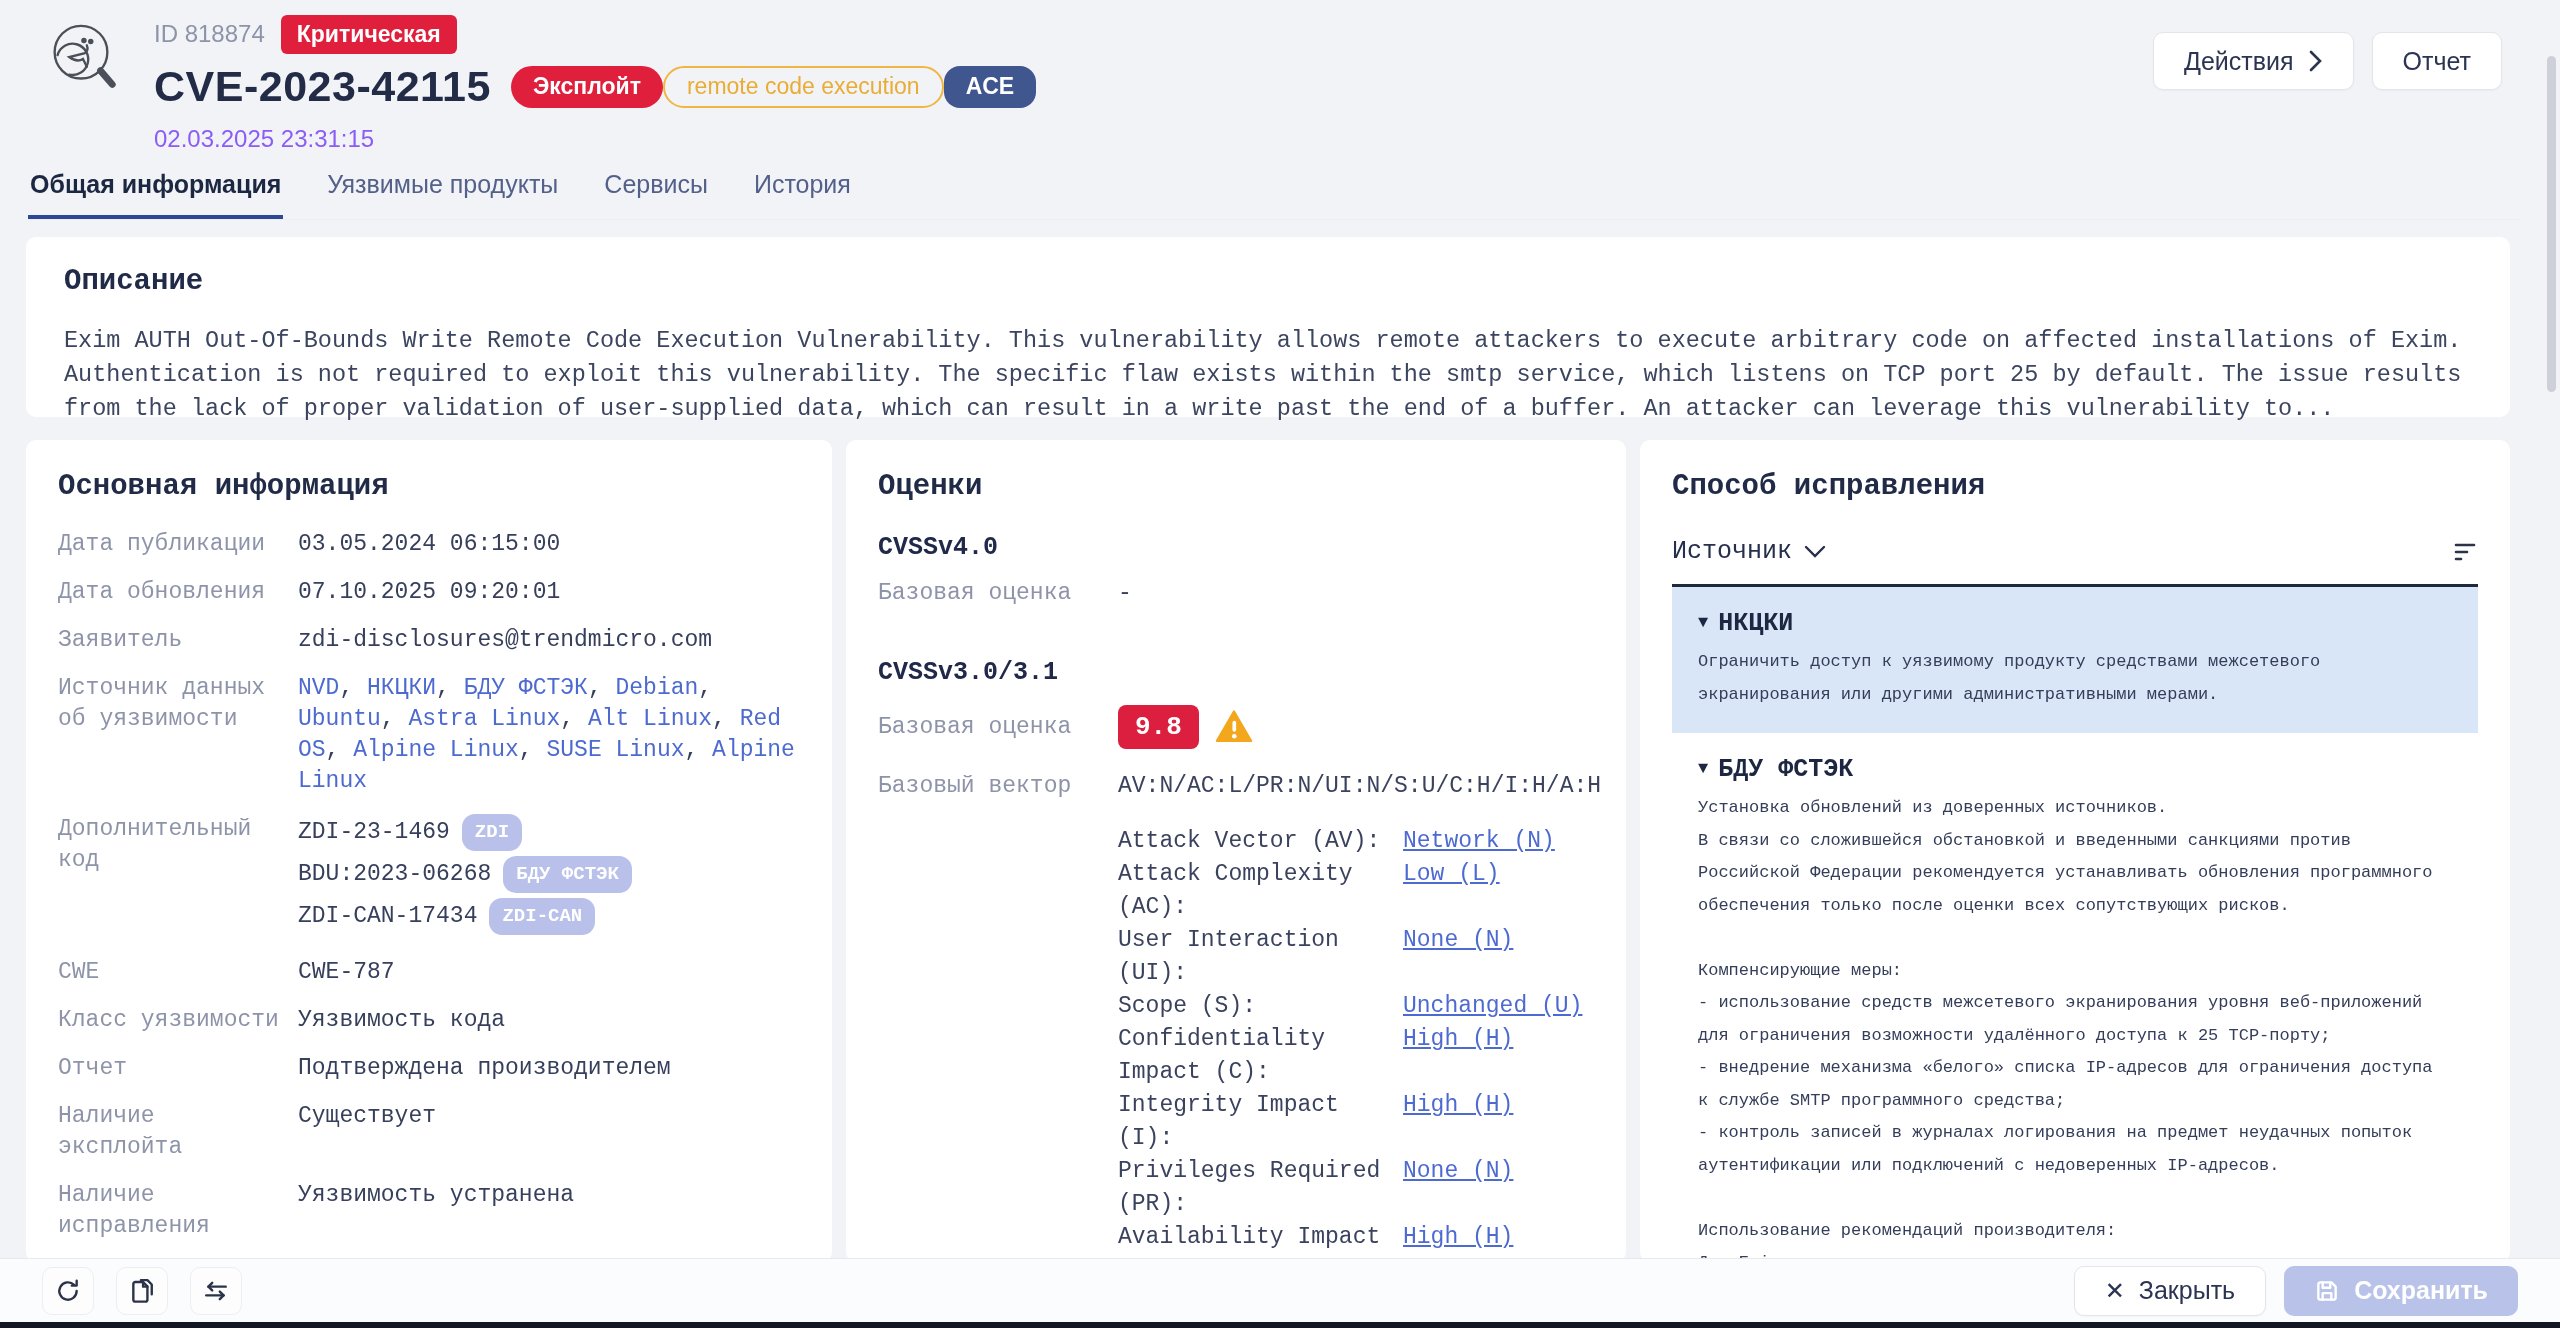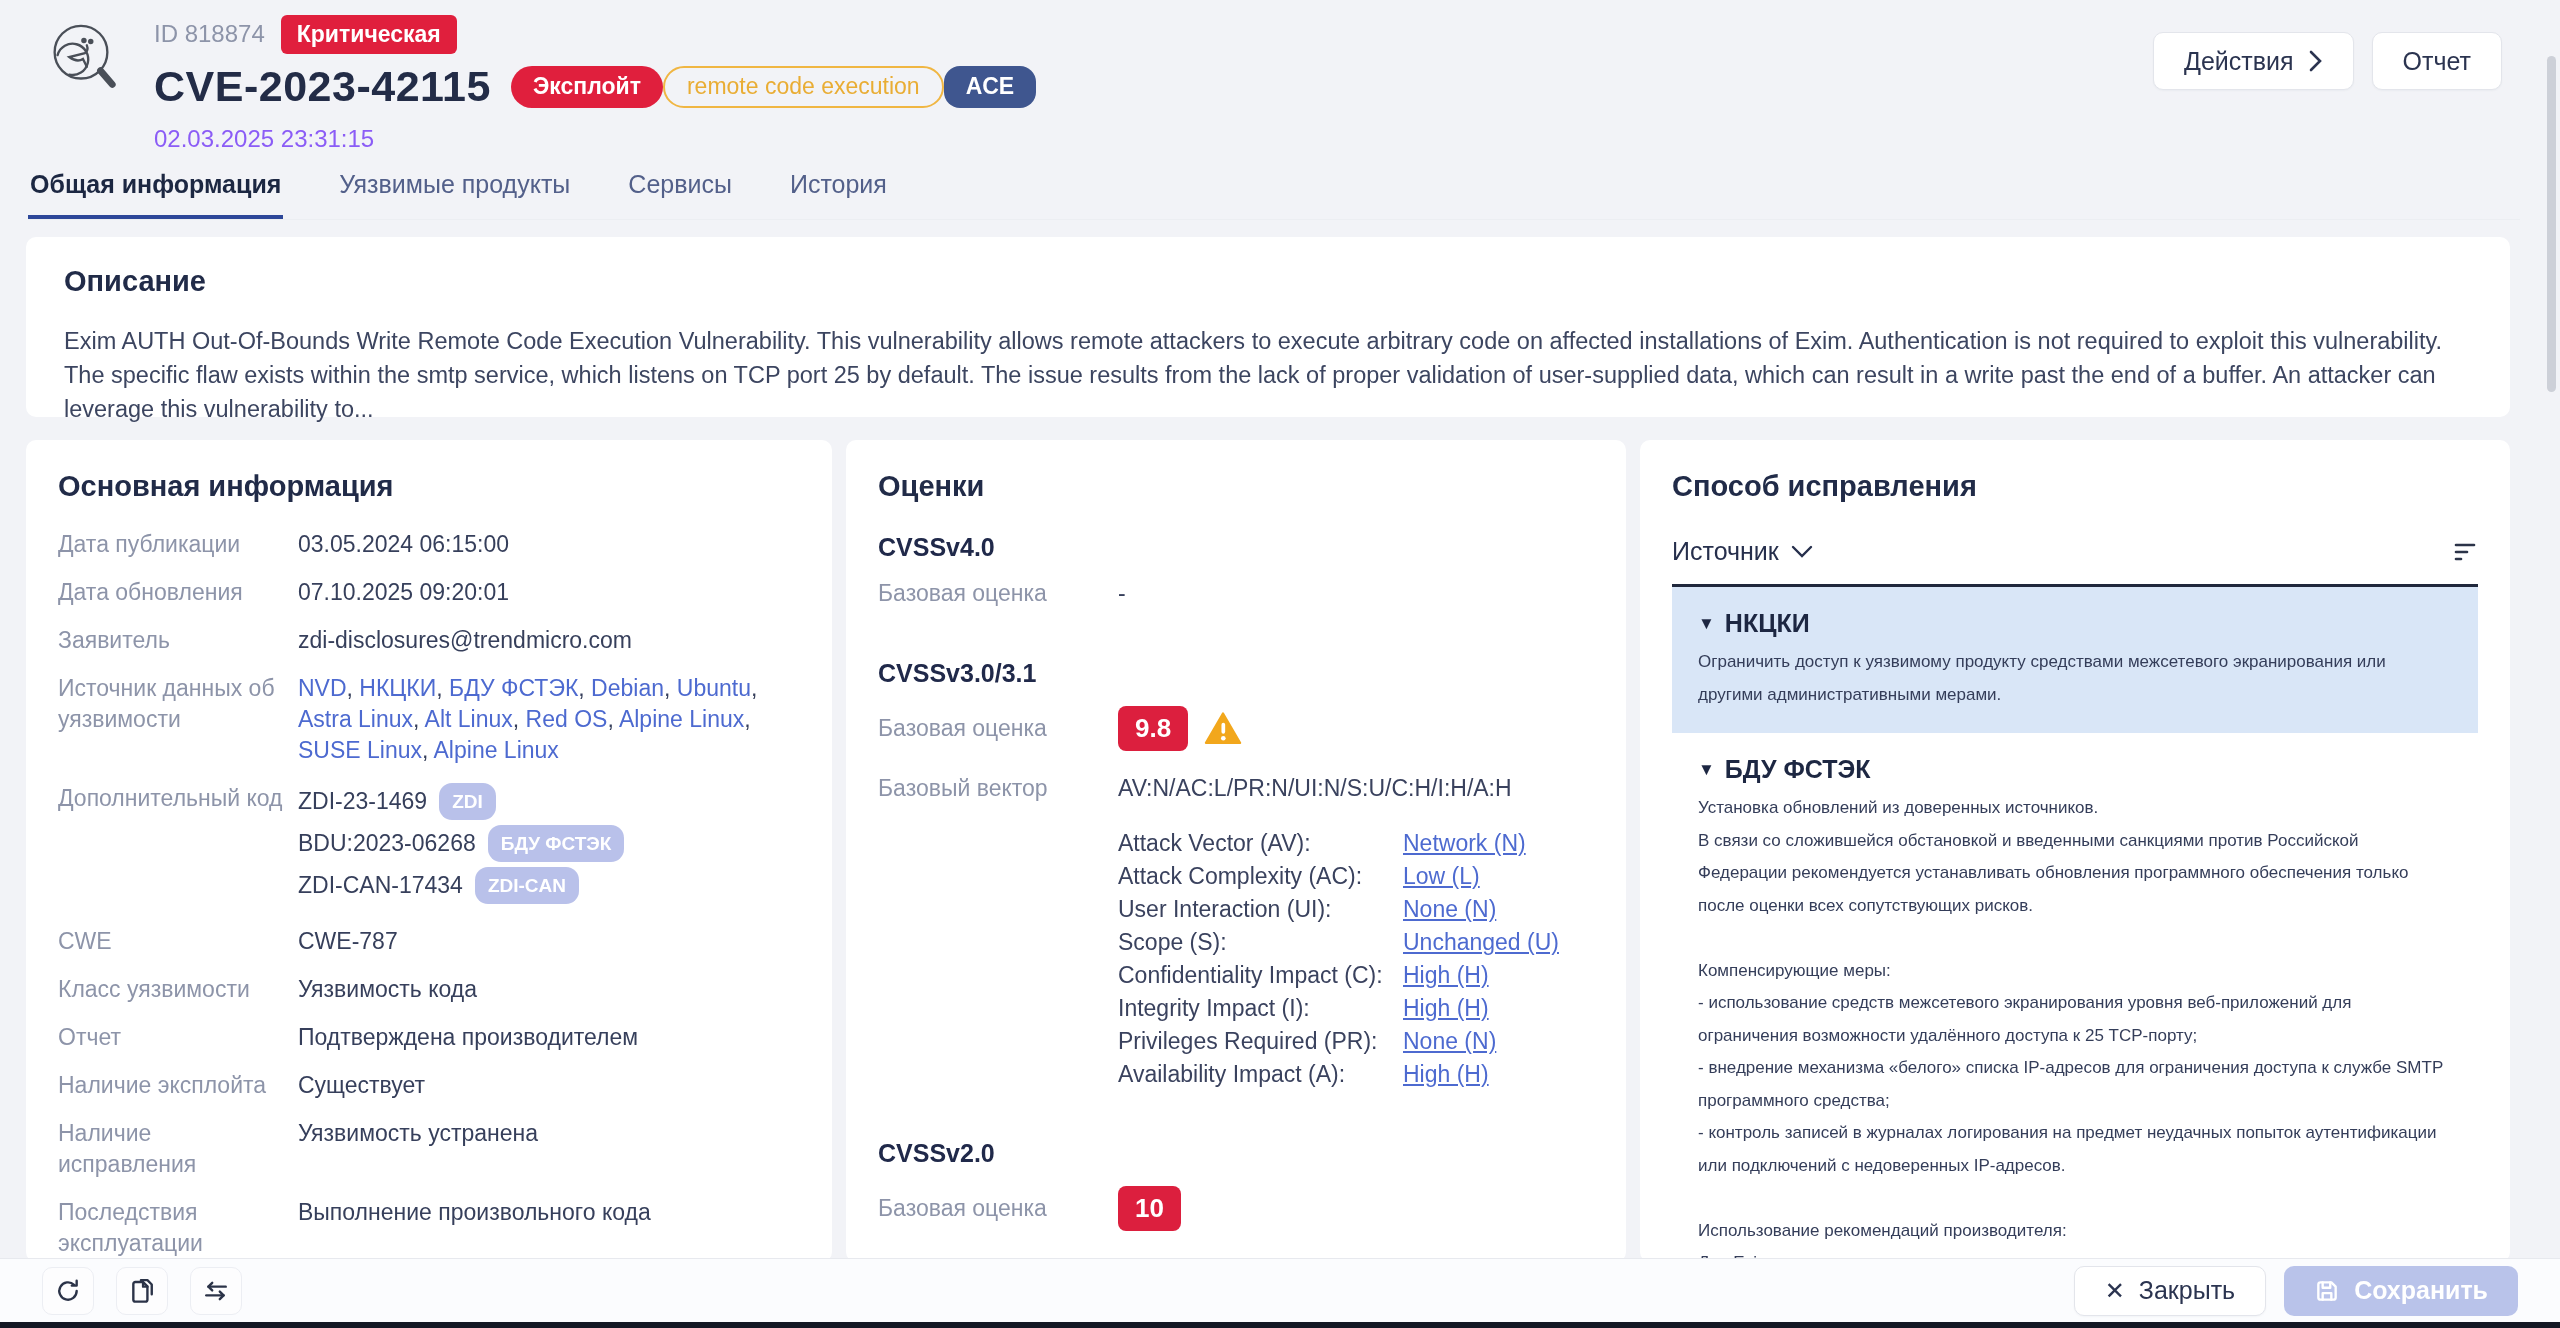--- a/index.html
+++ b/index.html
@@ -27,28 +27,28 @@
   .pill-navy { background:#3f568f; color:#fff; border-radius:16px; }
   .hdr-date { color:#8b5cf6; font-size:24px; margin-top:14px; }
   .hdr-actions { position:absolute; right:58px; top:32px; display:flex; gap:18px; }
   .btn { display:inline-flex; align-items:center; justify-content:center; gap:14px;
     background:#fff; border:1px solid #e3e5eb; border-radius:10px; height:58px;
     padding:0 30px; font-size:25px; color:#2b3450; cursor:pointer;
     font-family:"Liberation Sans", sans-serif; box-shadow:0 1px 2px rgba(30,40,70,.04); }
   .chev-right { width:15px; height:24px; }
 
   
-  .tabs { position:absolute; left:28px; top:166px; right:40px; display:flex; gap:54px;
+  .tabs { position:absolute; left:28px; top:166px; right:40px; display:flex; gap:42px;
     border-bottom:1px solid #eceef2;text-align:center; }
   .tab { font-size:25px; color:#53608a; padding:4px 2px 16px; cursor:pointer;
     border-bottom:4px solid transparent; }
   .tab.active { color:#1c2742; font-weight:bold; border-bottom-color:#2d4799; }
 
   
-  .card { position:absolute; background:#fff; border-radius:10px; }
+  .card { position:absolute; background:#fff; border-radius:10px;font-family:Liberation Mono, monospace; }
   .card h2 { font-size:29px; font-weight:bold; color:#212b48; }
 
   .desc-card { left:26px; top:237px; width:2484px; height:180px; padding:28px 38px; }
   .desc-card p { margin-top:26px; font-size:23.5px; line-height:34px; color:#3c4560; }
 
   .col { top:440px; height:822px; padding:30px 32px; overflow:hidden; }
   .col-left  { left:26px;   width:806px; }
   .col-mid   { left:846px;  width:780px; }
   .col-right { left:1640px; width:870px; }
 

